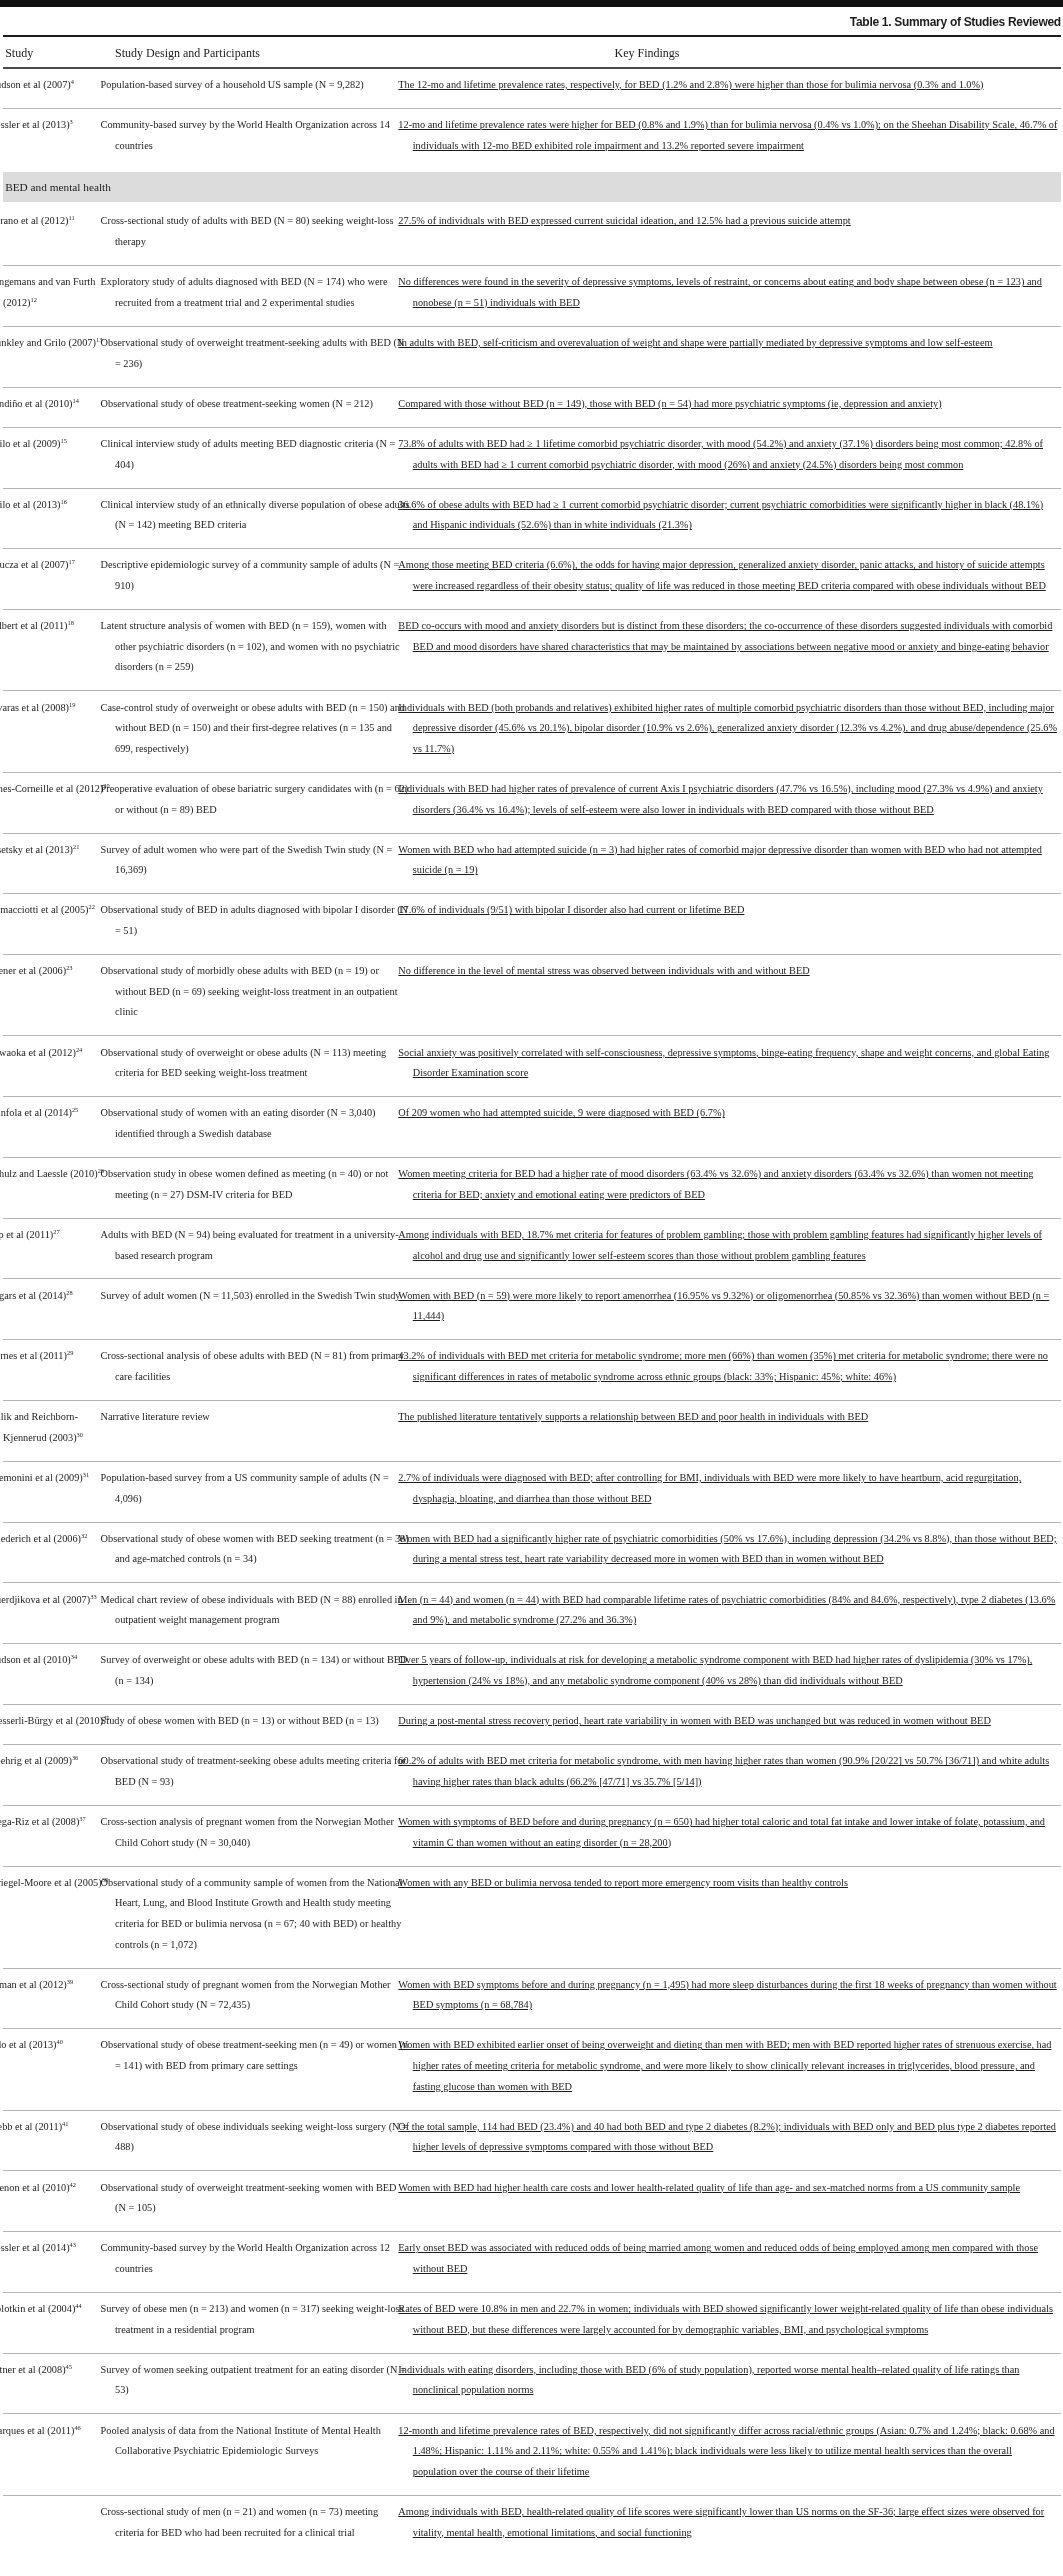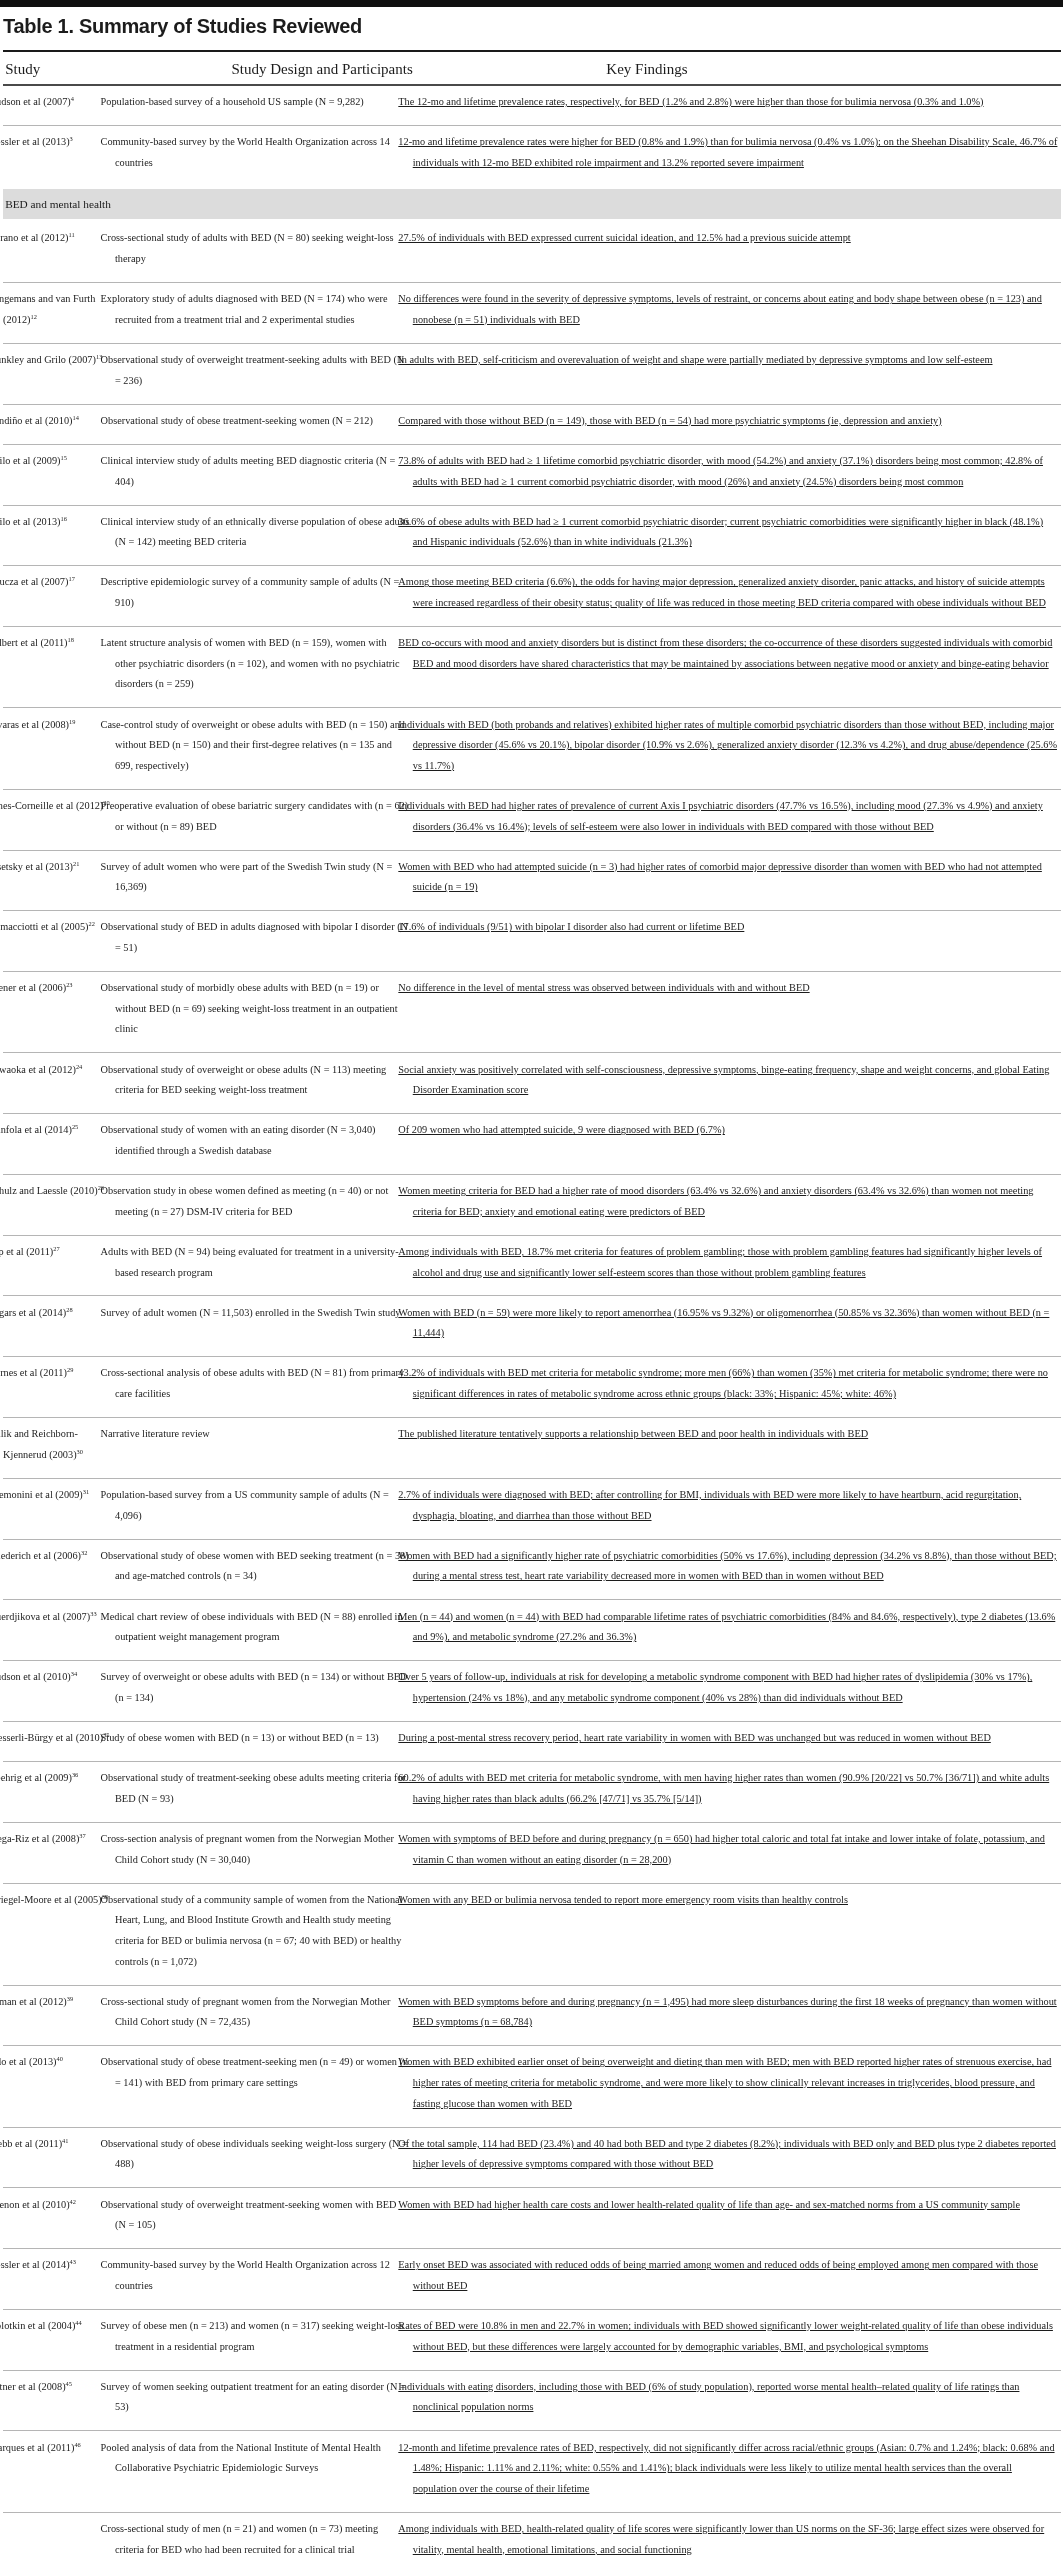--- a/index.html
+++ b/index.html
@@ -7,41 +7,42 @@
     width: 1064px;
     box-sizing: border-box;
     font-family: "Liberation Serif", serif;
     color: #1c1c1c;
     background: #ffffff;
   }
   .topbar { height: 7.2px; background: #101010; }
   .title {
     font-family: "Liberation Sans", sans-serif;
     font-weight: bold;
-    font-size: 20px;
+    font-size: 12px;
     letter-spacing: -0.3px;
     margin: 8.2px 3.1px 0 3.1px;
-    padding-bottom: 12px;
+    padding-bottom: 6px;
     border-bottom: 2.1px solid #1a1a1a;
+    text-align: right;
   }
   table.studies {
     width: 1058px;
     margin: 0 3.1px;
     border-collapse: collapse;
     table-layout: fixed;
   }
   thead th {
     font-weight: normal;
-    font-size: 15px;
+    font-size: 12px;
     padding: 8.2px 0 6.2px 0;
     border-bottom: 2.1px double #4a4a4a;
     vertical-align: bottom;
   }
   th.h-study   { width: 10.4%; text-align: left; padding-left: 2.1px; }
-  th.h-design  { width: 28.2%; text-align: right; }
+  th.h-design  { width: 28.2%; text-align: left; }
   th.h-findings{ width: 61.4%; padding-right: 17%; }
   tr.section-row td {
     background: #dcdcdc;
     font-size: 11.3px;
     padding: 9.3px 2.1px 9.3px 2.1px;
     border-top: 3.1px solid #ffffff;
     border-bottom: 3.1px solid #ffffff;
   }
   tr.study-row td {
     vertical-align: top;

